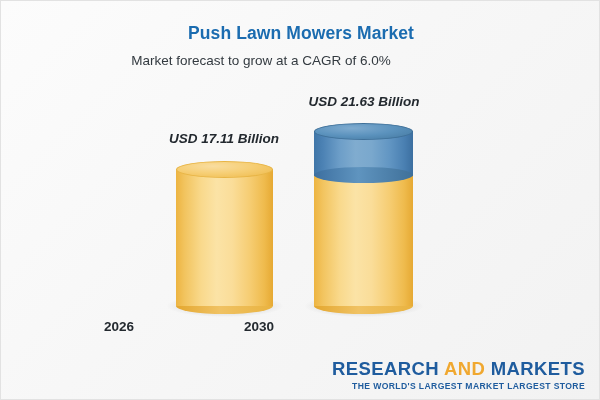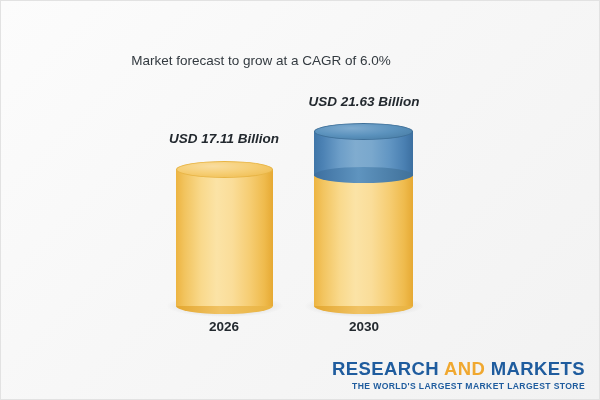--- a/index.html
+++ b/index.html
@@ -60,21 +60,21 @@
     text-align: center;
     font-size: 13.5px;
     font-weight: bold;
     color: #23292f;
     white-space: nowrap;
     font-style: italic;
   }
   .cat-label {
     position: absolute;
     width: 240px;
-    text-align: center;
+    text-align: left;
     font-size: 13.5px;
     font-weight: bold;
     color: #23292f;
   }
 
   
   .cyl-shadow {
     position: absolute;
     border-radius: 50%;
     background: radial-gradient(ellipse at center, rgba(0,0,0,0.13) 0%, rgba(0,0,0,0.07) 48%, rgba(0,0,0,0) 72%);
@@ -158,20 +158,21 @@
     color: #1f5c9e;
     letter-spacing: 0.38px;
     white-space: nowrap;
   }
 </style>
 </head>
 <body>
 
 <div id="card">
 
+  <div id="chart-title">Push Lawn Mowers Market</div>
   <div id="chart-subtitle">Market forecast to grow at a CAGR of 6.0%</div>
 
   <div id="plot">
 
     <div class="bar-group">
 
       <div class="value-label" style="left:103px; top:130px;">USD 17.11 Billion</div>
 
       <div class="cyl-shadow" style="left:166px; top:294px; width:116px; height:22px;"></div>
 

